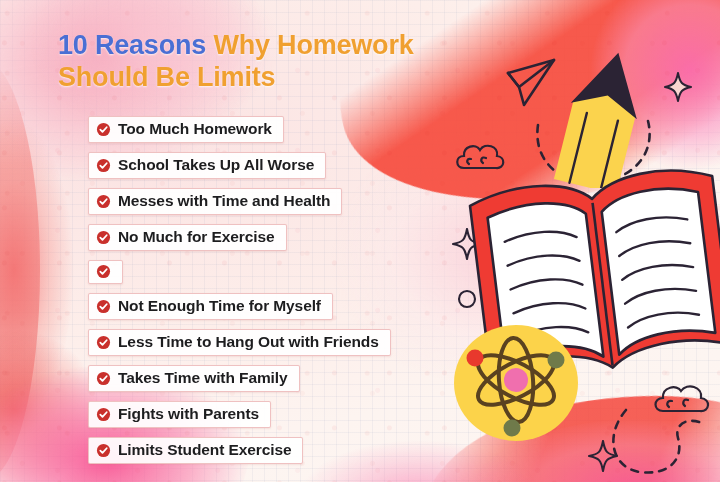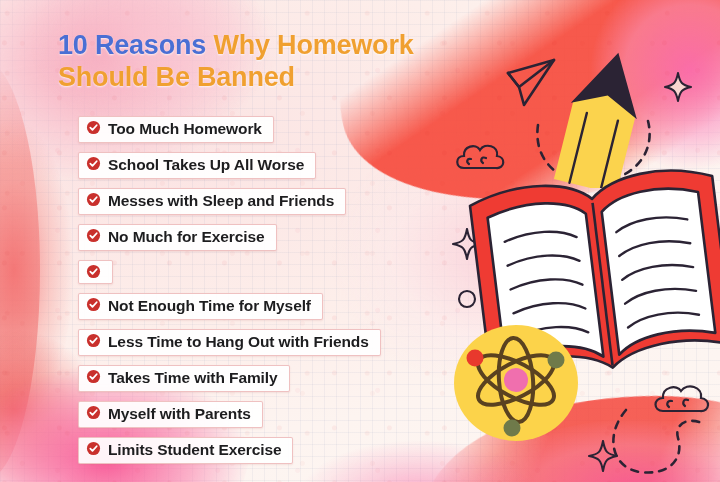--- a/index.html
+++ b/index.html
@@ -116,28 +116,29 @@
     font-size:27px;font-weight:bold;line-height:1.17;
     letter-spacing:-.2px;
     text-shadow:0 1px 2px rgba(255,255,255,.75);
   }
   .t-blue{color:#4a6fd4;}
   .t-orange{color:#f0a030;}
 
   
   .list{position:absolute;left:78px;top:116px;}
   .pill{
-    display:flex;align-items:flex-start;gap:7px;
+    display:flex;align-items:center;gap:7px;
     background:rgba(255,255,255,.93);
     border:1px solid rgba(238,190,190,.95);
     border-radius:2px;
     padding:3px 11px 4px 7px;
     margin-bottom:9px;
     width:-moz-fit-content;width:fit-content;
     box-shadow:0 1px 2px rgba(190,120,120,.16);
+    margin-left:10px;
   }
   .pill-label{
     font-size:15.5px;font-weight:bold;color:#1d1d1f;
     white-space:nowrap;letter-spacing:-.1px;
   }
   .check{flex:0 0 auto;display:block;}
 
   
   .ill{position:absolute;inset:0;pointer-events:none;}
   .ill svg{position:absolute;}
@@ -263,21 +264,21 @@
       <path d="M18 8 C-4 34, 4 66, 32 70 C62 74, 76 56, 70 36 C66 22, 80 14, 96 22" fill="none" stroke="#2b2334" stroke-width="2.6" stroke-linecap="round" stroke-dasharray="7 7"></path>
     </svg>
 
     <svg style="left:588px;top:440px;" width="30" height="32" viewBox="0 0 30 32">
       <path d="M15 1 C17 12 19 14 29 16 C19 18 17 20 15 31 C13 20 11 18 1 16 C11 14 13 12 15 1 Z" fill="none" stroke="#2b2334" stroke-width="2.1" stroke-linejoin="round"></path>
     </svg>
   </div>
 
   <div class="title">
     <div><span class="t-blue">10 Reasons </span><span class="t-orange">Why Homework</span></div>
-    <div class="t-orange">Should Be Banned</div>
+    <div class="t-orange">Should Be Limits</div>
   </div>
 
   <div class="list" id="reasons-list">
       <div class="pill">
         <svg class="check" width="15" height="15" viewBox="0 0 16 16">
           <circle cx="8" cy="8" r="7" fill="#c9302c"></circle>
           <path d="M4.6 8.2 L6.9 10.5 L11.4 5.6" fill="none" stroke="#ffffff" stroke-width="1.9" stroke-linecap="round" stroke-linejoin="round"></path>
         </svg>
         <span class="pill-label">Too Much Homework</span>
       </div>
@@ -286,21 +287,21 @@
           <circle cx="8" cy="8" r="7" fill="#c9302c"></circle>
           <path d="M4.6 8.2 L6.9 10.5 L11.4 5.6" fill="none" stroke="#ffffff" stroke-width="1.9" stroke-linecap="round" stroke-linejoin="round"></path>
         </svg>
         <span class="pill-label">School Takes Up All Worse</span>
       </div>
       <div class="pill">
         <svg class="check" width="15" height="15" viewBox="0 0 16 16">
           <circle cx="8" cy="8" r="7" fill="#c9302c"></circle>
           <path d="M4.6 8.2 L6.9 10.5 L11.4 5.6" fill="none" stroke="#ffffff" stroke-width="1.9" stroke-linecap="round" stroke-linejoin="round"></path>
         </svg>
-        <span class="pill-label">Messes with Sleep and Friends</span>
+        <span class="pill-label">Messes with Time and Health</span>
       </div>
       <div class="pill">
         <svg class="check" width="15" height="15" viewBox="0 0 16 16">
           <circle cx="8" cy="8" r="7" fill="#c9302c"></circle>
           <path d="M4.6 8.2 L6.9 10.5 L11.4 5.6" fill="none" stroke="#ffffff" stroke-width="1.9" stroke-linecap="round" stroke-linejoin="round"></path>
         </svg>
         <span class="pill-label">No Much for Exercise</span>
       </div>
       <div class="pill">
         <svg class="check" width="15" height="15" viewBox="0 0 16 16">
@@ -327,21 +328,21 @@
           <circle cx="8" cy="8" r="7" fill="#c9302c"></circle>
           <path d="M4.6 8.2 L6.9 10.5 L11.4 5.6" fill="none" stroke="#ffffff" stroke-width="1.9" stroke-linecap="round" stroke-linejoin="round"></path>
         </svg>
         <span class="pill-label">Takes Time with Family</span>
       </div>
       <div class="pill">
         <svg class="check" width="15" height="15" viewBox="0 0 16 16">
           <circle cx="8" cy="8" r="7" fill="#c9302c"></circle>
           <path d="M4.6 8.2 L6.9 10.5 L11.4 5.6" fill="none" stroke="#ffffff" stroke-width="1.9" stroke-linecap="round" stroke-linejoin="round"></path>
         </svg>
-        <span class="pill-label">Myself with Parents</span>
+        <span class="pill-label">Fights with Parents</span>
       </div>
       <div class="pill">
         <svg class="check" width="15" height="15" viewBox="0 0 16 16">
           <circle cx="8" cy="8" r="7" fill="#c9302c"></circle>
           <path d="M4.6 8.2 L6.9 10.5 L11.4 5.6" fill="none" stroke="#ffffff" stroke-width="1.9" stroke-linecap="round" stroke-linejoin="round"></path>
         </svg>
         <span class="pill-label">Limits Student Exercise</span>
       </div>
     </div>
 

